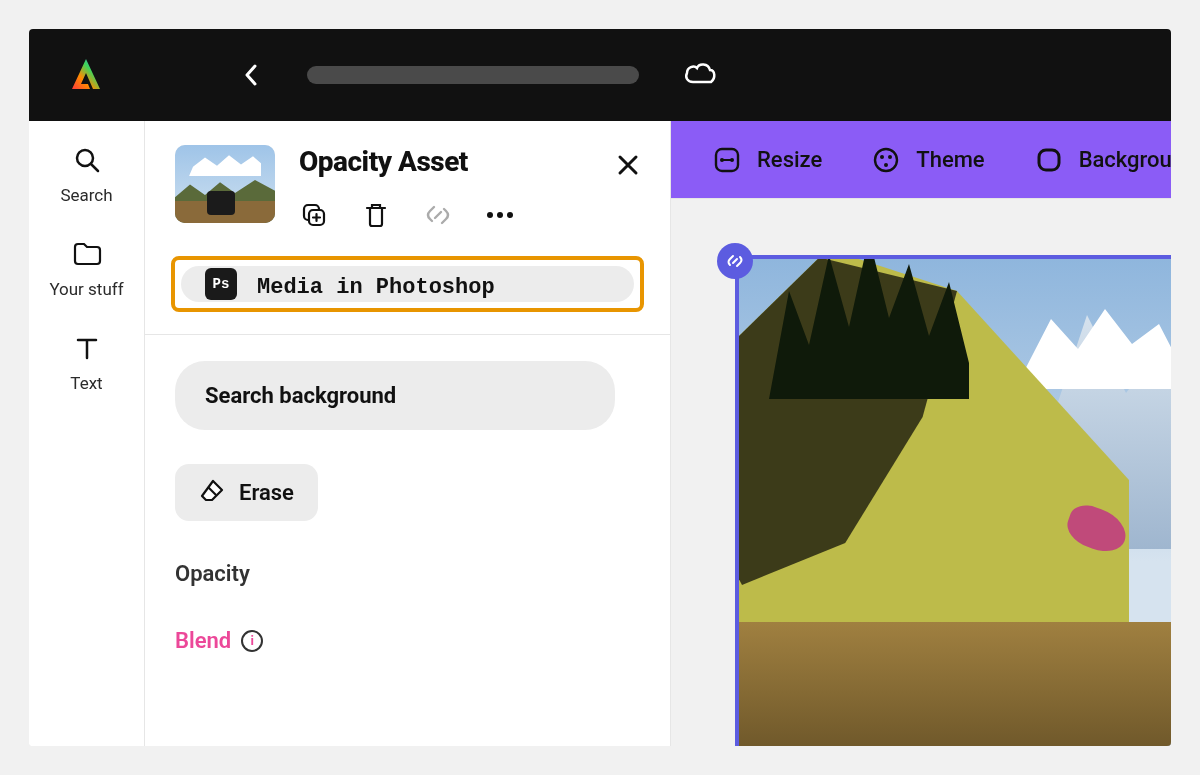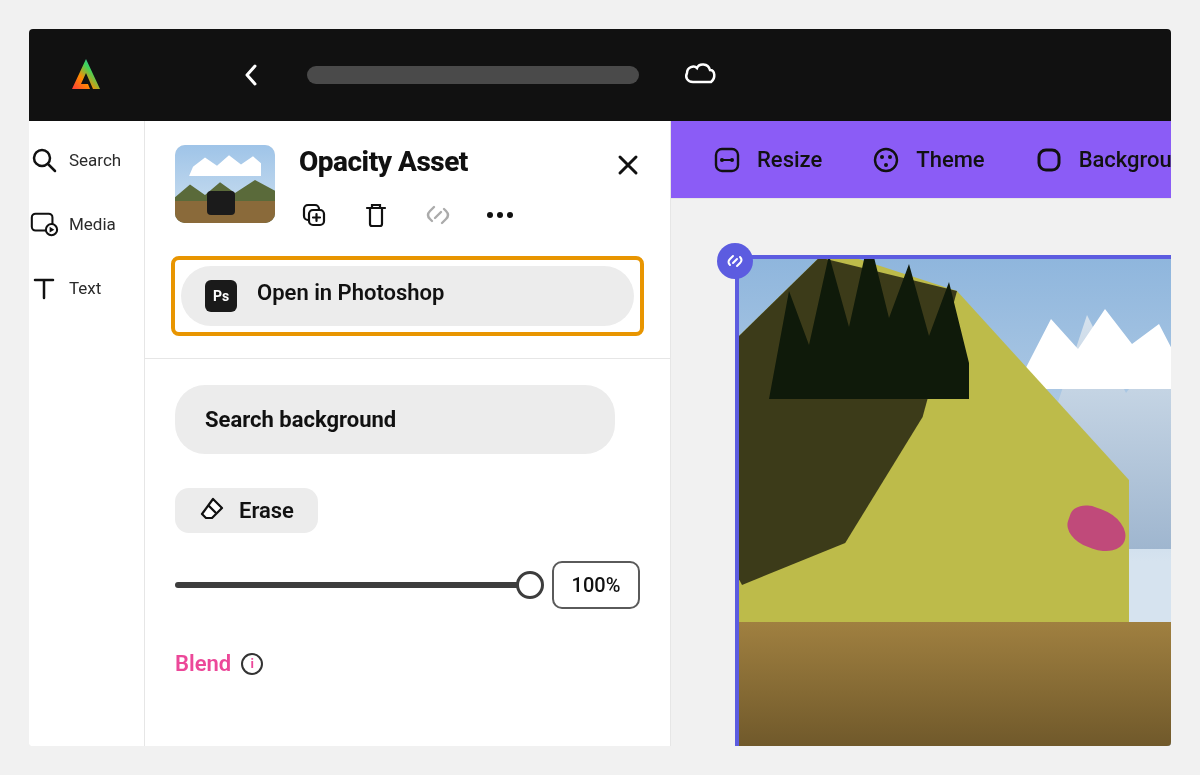--- a/index.html
+++ b/index.html
@@ -6,44 +6,44 @@
   html, body { width: 1200px; height: 775px; font-family: -apple-system, BlinkMacSystemFont, "Segoe UI", Roboto, Helvetica, Arial, sans-serif; background: #f1f1f1; overflow: hidden; }
   .frame { position: absolute; left: 29px; top: 29px; width: 1142px; height: 717px; border-radius: 4px; overflow: hidden; background: #fff; }
   
   .topbar { position: absolute; left: 0; top: 0; right: 0; height: 92px; background: #111; display: flex; align-items: center; padding-left: 38px; gap: 36px; }
   .logo { width: 38px; height: 38px; }
   .back-btn { width: 40px; height: 40px; display: flex; align-items: center; justify-content: center; cursor: pointer; margin-left:90px;}
   .url-pill { width: 332px; height: 18px; background: #4a4a4a; border-radius: 9px; }
   .cloud-icon { margin-left: 8px; }
   
   .leftrail { position: absolute; left: 0; top: 92px; width: 116px; bottom: 0; background: #fff; border-right: 1px solid #e6e6e6; display: flex; flex-direction: column; align-items: center; padding-top: 24px; gap: 34px; }
-  .rail-item { display: flex; flex-direction: row; align-items: center; gap: 10px; width: 100%; cursor: pointer; }
+  .rail-item { display: flex; flex-direction: column; align-items: center; gap: 10px; width: 100%; cursor: pointer; }
   .rail-item .ricon { width: 30px; height: 30px; display:flex; align-items:center; justify-content:center;}
   .rail-item .rlabel { font-size: 17px; color: #2b2b2b; font-weight: 400; }
   
   .sidepanel { position: absolute; left: 116px; top: 92px; width: 526px; bottom: 0; background: #fff; border-right: 1px solid #e6e6e6; }
   .sp-head { display: flex; align-items: flex-start; padding: 24px 30px 16px 30px; gap: 24px; }
   .thumb { width: 100px; height: 78px; border-radius: 10px; background: #e9e9e9; position: relative; overflow: hidden; flex-shrink:0;}
   .thumb-sky { position:absolute; inset:0; background: linear-gradient(#9fc4e8,#cfe1f0);}
   .thumb-mtn { position:absolute; left:0; right:0; bottom:0; height:55%; background:#5a6a3a; clip-path: polygon(0 40%, 15% 10%, 30% 35%, 45% 5%, 60% 30%, 80% 0%, 100% 25%, 100% 100%, 0 100%);}
   .thumb-snow { position:absolute; left:10%; top:10%; width:80%; height:30%; background:#fff; clip-path: polygon(10% 60%, 25% 20%, 40% 55%, 55% 10%, 70% 50%, 85% 15%, 95% 45%, 95% 100%, 5% 100%);}
   .thumb-fg { position:absolute; left:0; right:0; bottom:0; height:28%; background:#8a6a3a;}
   .thumb-rider { position:absolute; left:32px; bottom:8px; width:28px; height:24px; background:#1b1b1b; border-radius:4px;}
   .sp-titleblock { flex: 1; }
   .sp-title { font-size: 28px; font-weight: 800; color: #111; letter-spacing: -0.5px;}
   .sp-actions { display: flex; gap: 32px; margin-top: 22px; align-items:center;}
   .sp-actions .aicon { width: 30px; height: 30px; display:flex; align-items:center; justify-content:center; cursor:pointer;}
   .close-x { font-size: 30px; color:#111; cursor:pointer; padding-top:4px; margin-left:8px;}
   .highlight-box { margin: 10px 26px 0 26px; border: 4px solid #e89500; border-radius: 8px; padding: 6px; }
-  .pill-btn { display: flex; align-items: flex-start; gap: 20px; background: #ececec; border-radius: 30px; padding: 14px 24px; font-size: 22px; font-weight: 600; color:#111; cursor:pointer;}
+  .pill-btn { display: flex; align-items: flex-end; gap: 20px; background: #ececec; border-radius: 30px; padding: 2px 24px; font-size: 22px; font-weight: 600; color:#111; cursor:pointer;font-family:Liberation Mono, monospace;}
   .ps-badge { width:32px; height:32px; background:#1a1a1a; border-radius:6px; color:#fff; font-size:14px; font-weight:700; display:flex; align-items:center; justify-content:center;}
   .divider { height:1px; background:#e6e6e6; margin: 22px 0 0 0;}
   .section { padding: 26px 30px 0 30px; }
   .big-pill { background:#ececec; border-radius:30px; padding:22px 30px; font-size:22px; font-weight:700; color:#111; cursor:pointer; width:fit-content; min-width:440px; text-align:left;}
-  .erase-pill { display:inline-flex; align-items:center; gap:14px; background:#ececec; border-radius:14px; padding:8px 24px; font-size:22px; font-weight:600; color:#111; cursor:pointer; margin-top:34px;}
+  .erase-pill { display:inline-flex; align-items:center; gap:14px; background:#ececec; border-radius:14px; padding:14px 24px; font-size:22px; font-weight:600; color:#111; cursor:pointer; margin-top:34px;}
   .opacity-label { font-size:22px; font-weight:600; color:#333; margin-top:40px;}
   .slider-row { display:flex; align-items:center; gap:22px; margin-top:28px;}
   .slider { position:relative; flex:1; height:6px; background:#3d3d3d; border-radius:3px;}
   .slider .knob { position:absolute; right:-14px; top:50%; width:28px; height:28px; border-radius:50%; background:#fff; border:3px solid #3d3d3d; transform:translateY(-50%);}
   .pct-box { width:88px; height:48px; border:2px solid #5a5a5a; border-radius:10px; display:flex; align-items:center; justify-content:center; font-size:20px; font-weight:500; color:#111;}
   .blend-row { display:flex; align-items:center; gap:10px; font-size:22px; font-weight:600; color:#ec4899; margin-top:42px;}
   .info-circ { width:22px; height:22px; border:2px solid #333; border-radius:50%; display:flex; align-items:center; justify-content:center; font-size:13px; font-weight:700;}
   
   .canvas-area { position:absolute; left:642px; top:92px; right:0; bottom:0; background:#f1f1f1;}
   .canvas-toolbar { height:78px; background:#8b5cf6; display:flex; align-items:center; gap:48px; padding-left:40px; border-bottom:1px solid #e6e6e6;}
@@ -103,27 +103,25 @@
       <div class="ricon">
         <svg width="28" height="28" viewBox="0 0 28 28">
             <circle cx="12" cy="12" r="8" stroke="#111" stroke-width="2.5" fill="none"></circle>
             <line x1="18" y1="18" x2="25" y2="25" stroke="#111" stroke-width="2.5" stroke-linecap="round"></line>
           </svg>
       </div>
       <div class="rlabel">Search</div>
     </div>
     <div class="rail-item">
       <div class="ricon">
-        <svg width="32" height="30" viewBox="0 0 32 30">
-            <rect x="3" y="4" width="22" height="18" rx="4" fill="none" stroke="#111" stroke-width="2.2"></rect>
-            <circle cx="24" cy="21" r="6" fill="#fff" stroke="#111" stroke-width="2.2"></circle>
-            <path d="M22 18 L27 21 L22 24 Z" fill="#111"></path>
-          </svg>
-      </div>
-      <div class="rlabel">Media</div>
+        <svg width="30" height="26" viewBox="0 0 30 26">
+            <path d="M3 6 Q3 3 6 3 H12 L15 6 H25 Q28 6 28 9 V20 Q28 23 25 23 H6 Q3 23 3 20 Z" fill="none" stroke="#111" stroke-width="2.2"></path>
+          </svg>
+      </div>
+      <div class="rlabel">Your stuff</div>
     </div>
     <div class="rail-item">
       <div class="ricon">
         <svg width="28" height="28" viewBox="0 0 28 28">
             <path d="M5 6 H23 M14 6 V24" stroke="#111" stroke-width="2.5" stroke-linecap="round"></path>
           </svg>
       </div>
       <div class="rlabel">Text</div>
     </div>
   </div>
@@ -169,47 +167,42 @@
       <div class="close-x">
         <svg width="24" height="24" viewBox="0 0 24 24">
             <path d="M4 4 L20 20 M20 4 L4 20" stroke="#111" stroke-width="3" stroke-linecap="round"></path>
           </svg>
       </div>
     </div>
 
     <div class="highlight-box">
       <div class="pill-btn">
         <div class="ps-badge">Ps</div>
-        <span>Open in Photoshop</span>
+        <span>Media in Photoshop</span>
       </div>
     </div>
 
     <div class="divider"></div>
 
     <div class="section">
       <div class="big-pill">
         <span>Search background</span>
       </div>
 
       <div class="erase-pill">
         <span>
           <svg width="26" height="24" viewBox="0 0 26 24">
               <path d="M14 3 L23 12 L13 22 H7 L3 18 Z" fill="#fff" stroke="#111" stroke-width="2.2" stroke-linejoin="round"></path>
               <path d="M9 9 L17 17" stroke="#111" stroke-width="2.2"></path>
             </svg>
         </span>
         <span>Erase</span>
       </div>
 
-      <div class="slider-row">
-        <div class="slider">
-          <div class="knob"></div>
-        </div>
-        <div class="pct-box">100%</div>
-      </div>
+      <div class="opacity-label">Opacity</div>
 
       <div class="blend-row">
         <span>Blend</span>
         <span class="info-circ">i</span>
       </div>
     </div>
   </div>
 
   <div class="canvas-area">
     <div class="canvas-toolbar">

